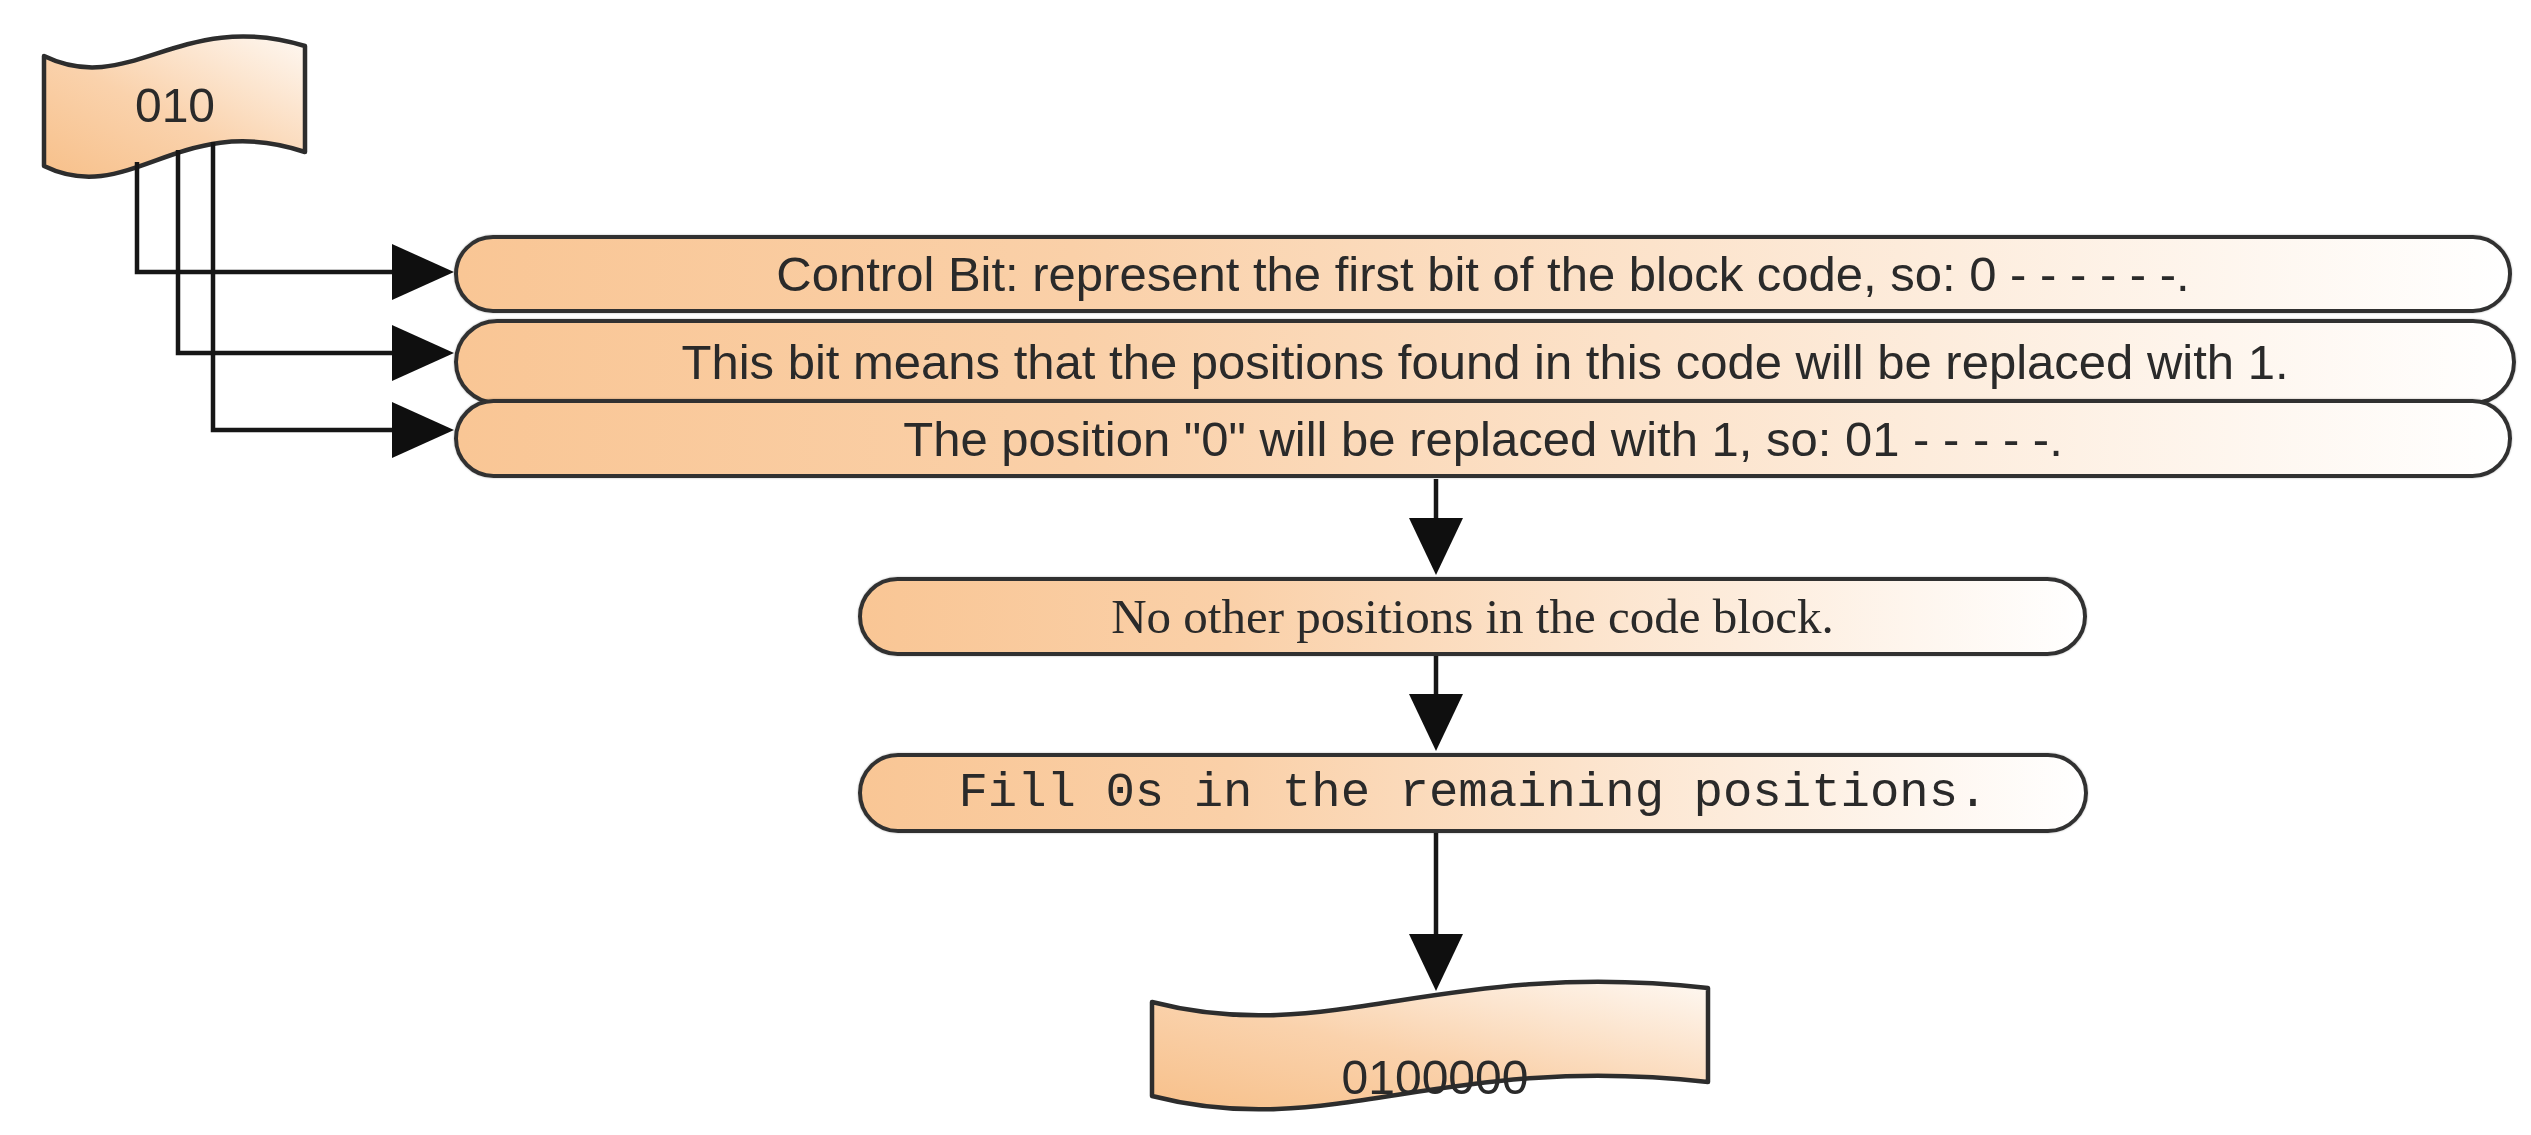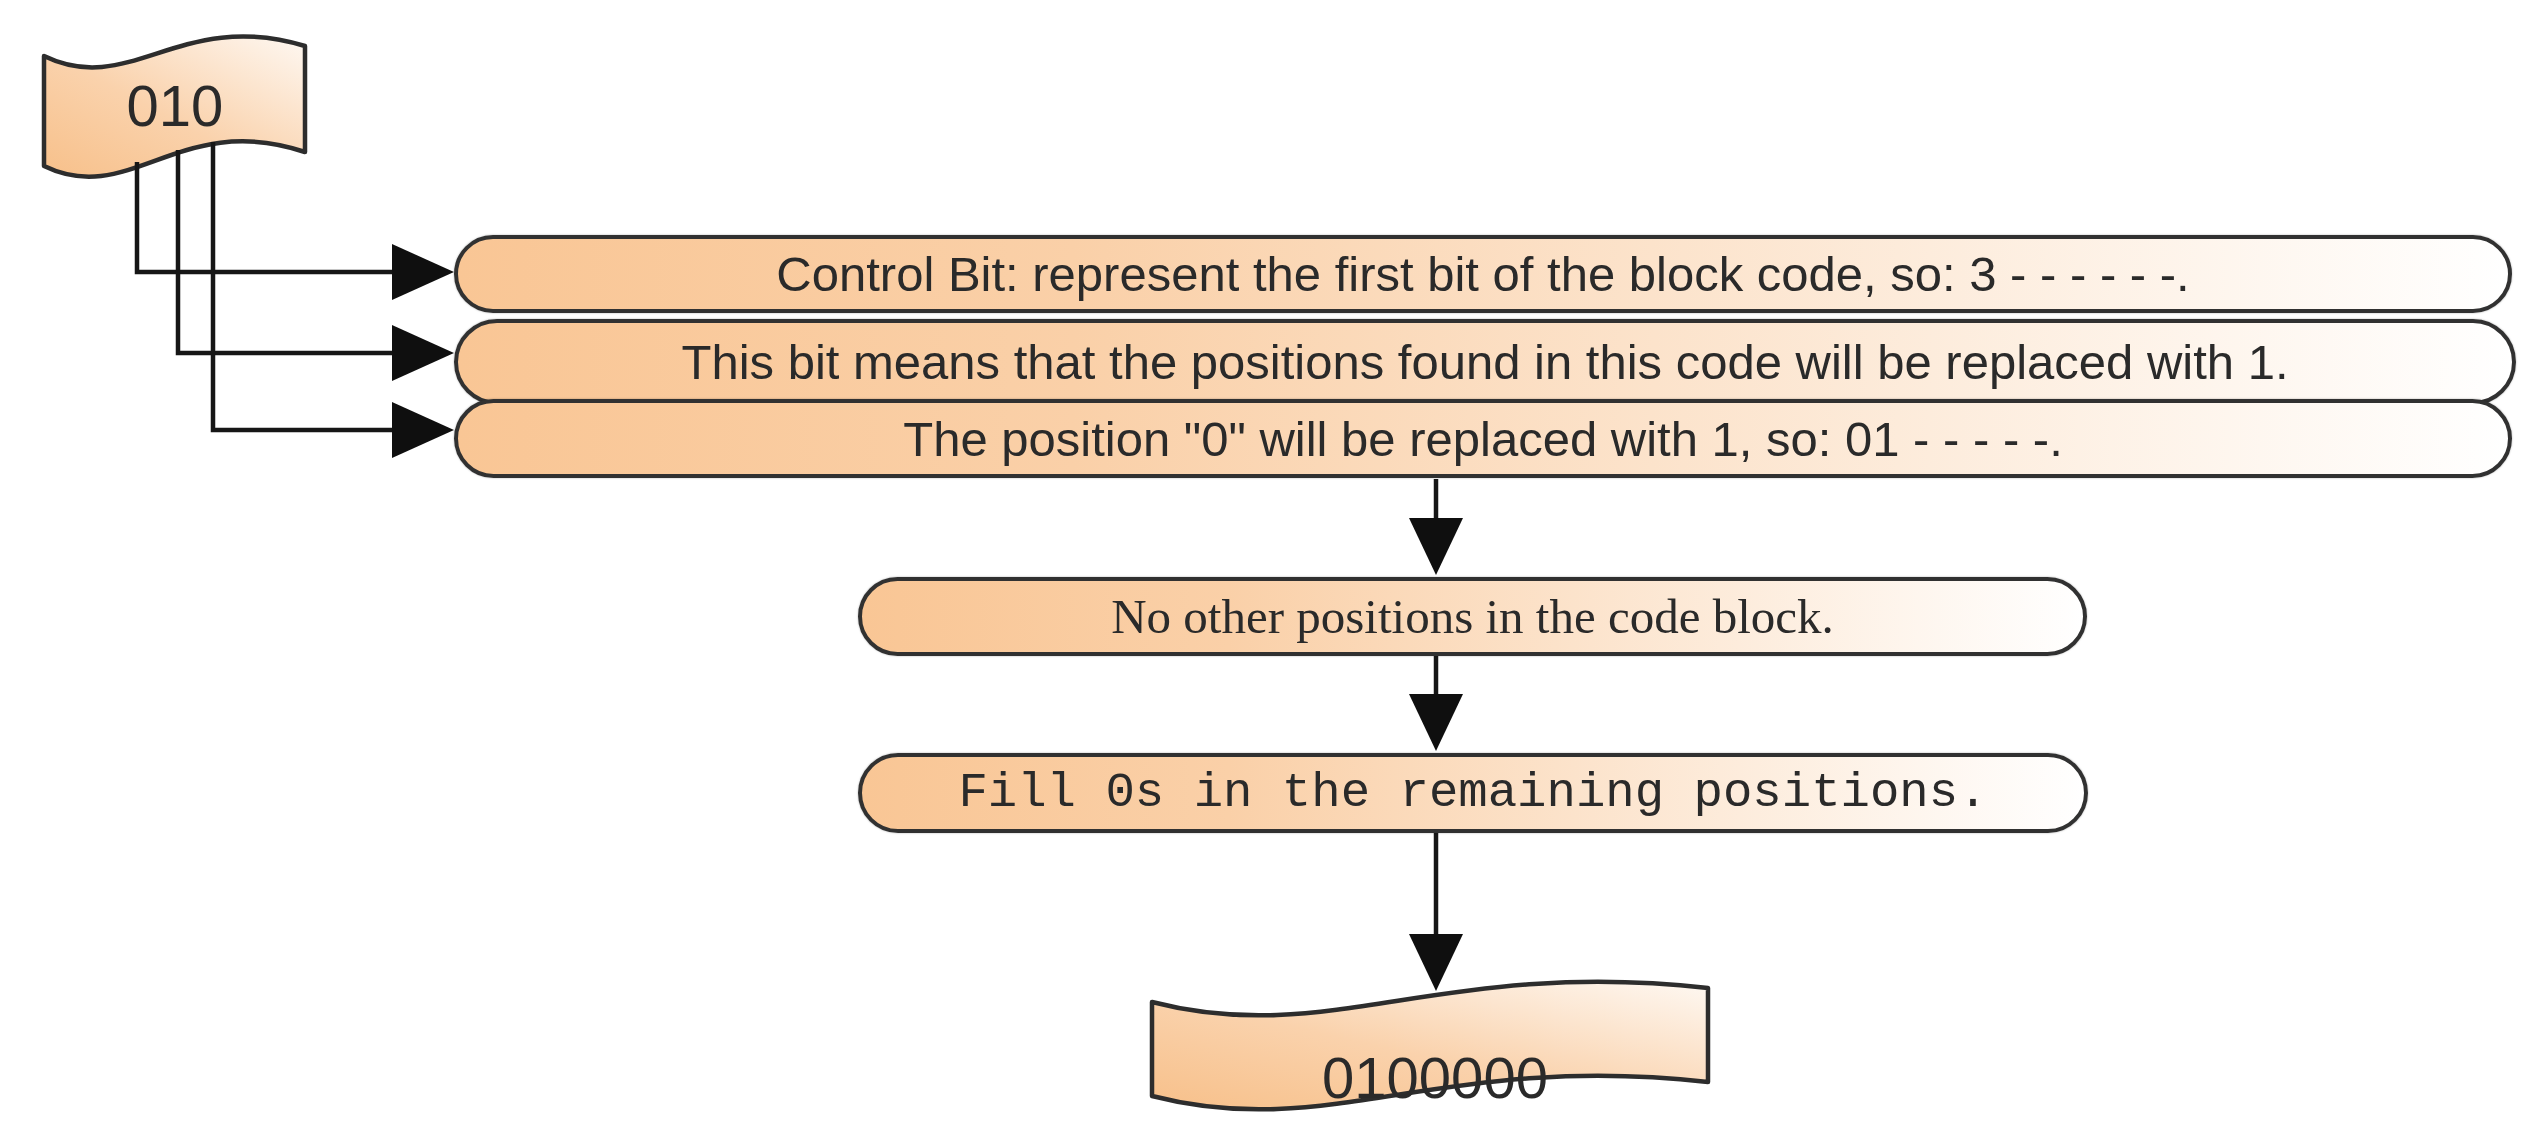--- a/index.html
+++ b/index.html
@@ -20,21 +20,21 @@
     display:flex;align-items:center;justify-content:center;
     color:#2a2a2a;
     font-size:49px;
     white-space:nowrap;
     box-shadow:0 0 2px rgba(0,0,0,.35);
   }
   .flag-label{
     position:absolute;
     display:flex;align-items:center;justify-content:center;
     color:#2a2a2a;
-    font-size:58px;
+    font-size:48px;
     white-space:nowrap;
     text-align:center;
   }
   
   #node-control-bit      {left:454px;top:235px;width:2058px;height:78px;}
   #node-bit-meaning      {left:454px;top:319px;width:2062px;height:86px;}
   #node-position-replace {left:454px;top:399px;width:2058px;height:79px;}
   #node-no-other         {left:858px;top:577px;width:1229px;height:79px;font-family:Liberation Serif, serif;}
   #node-fill-zeros       {left:858px;top:753px;width:1230px;height:80px;font-family:Liberation Mono, monospace;}
   #label-input-flag  {left:70px;  top:70px;  width:210px;height:70px;}
@@ -71,21 +71,21 @@
       <polygon points="454,272 392,244 392,300"></polygon>
       <polygon points="454,353 392,325 392,381"></polygon>
       <polygon points="454,430 392,402 392,458"></polygon>
       <polygon points="1436,575 1409,518 1463,518"></polygon>
       <polygon points="1436,751 1409,694 1463,694"></polygon>
       <polygon points="1436,991 1409,934 1463,934"></polygon>
     </g>
   </svg>
 
   <div class="node" id="node-control-bit">
-    <span>Control Bit: represent the first bit of the block code, so: 3 - - - - - -.</span>
+    <span>Control Bit: represent the first bit of the block code, so: 0 - - - - - -.</span>
   </div>
 
   <div class="node" id="node-bit-meaning">
     <span>This bit means that the positions found in this code will be replaced with 1.</span>
   </div>
 
   <div class="node" id="node-position-replace">
     <span>The position "0" will be replaced with 1, so: 01 - - - - -.</span>
   </div>
 

